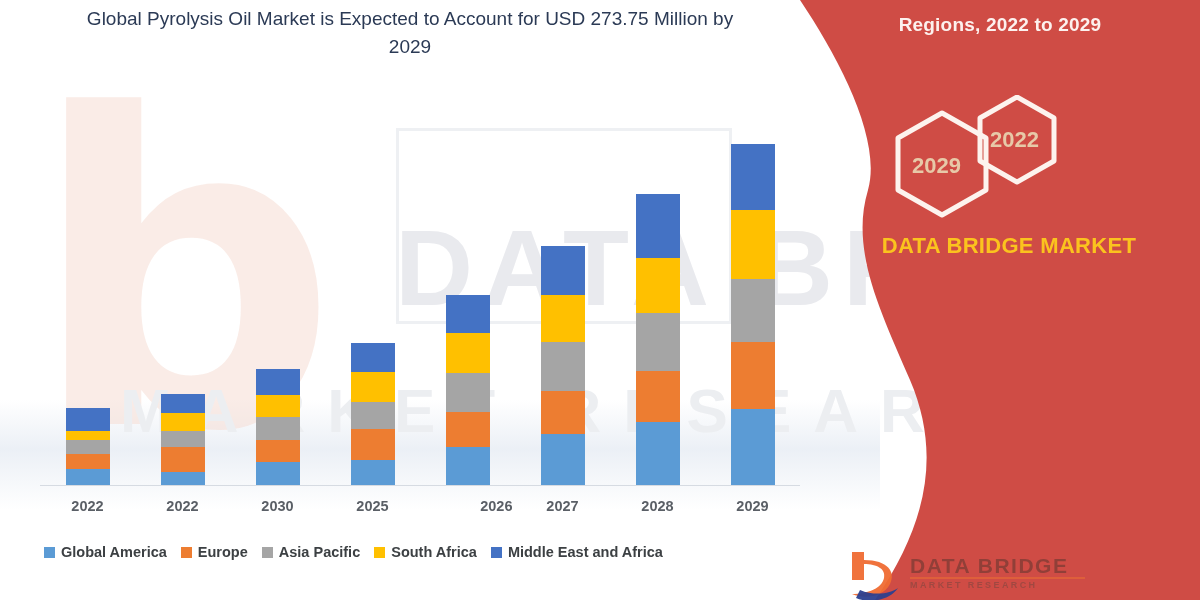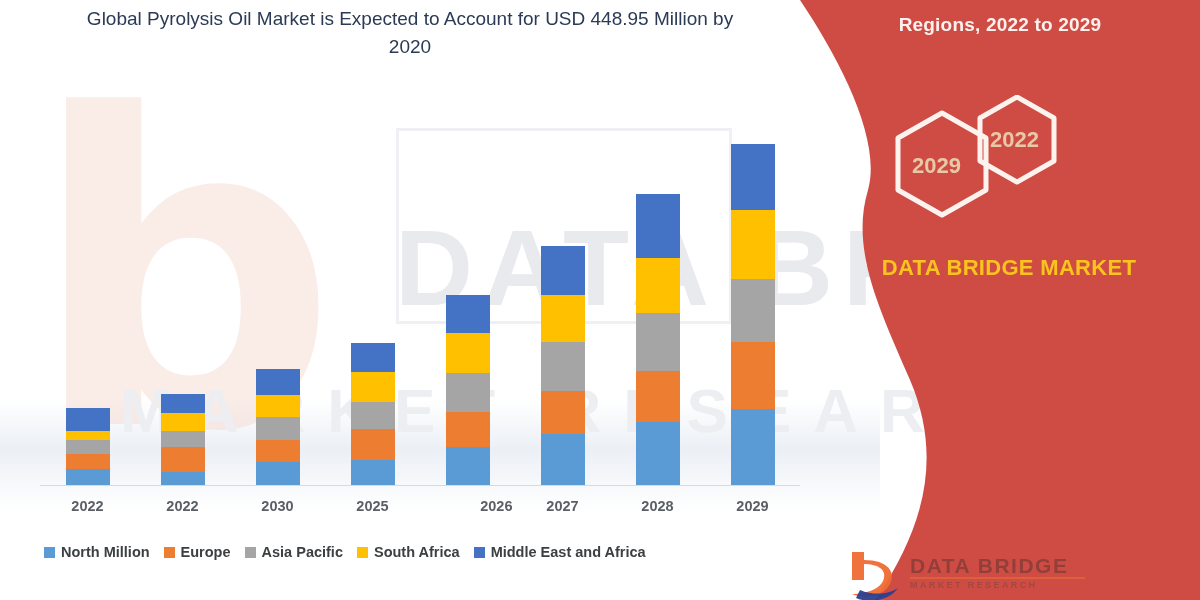--- a/index.html
+++ b/index.html
@@ -42,21 +42,21 @@
   .panel-title{
     position:absolute;right:0;top:14px;width:400px;text-align:center;
     color:#fdf1ee;font-size:19px;font-weight:600;letter-spacing:.2px;
   }
   .hexwrap{position:absolute;right:88px;top:95px;width:230px;height:140px;}
   .hex-label{
     position:absolute;color:#e7c9a8;font-size:22px;font-weight:600;
     font-family:"Liberation Sans", sans-serif;
   }
   .brand{
-    position:absolute;right:26px;top:254px;width:330px;text-align:center;
+    position:absolute;right:26px;top:232px;width:330px;text-align:center;
     color:#fbc31e;font-size:22px;font-weight:600;line-height:28px;letter-spacing:.3px;
   }
   .footer-logo{position:absolute;right:26px;bottom:-4px;width:330px;height:56px;}
   .footer-logo .fl-text{
     position:absolute;left:66px;top:6px;color:#7d3b34;font-size:21px;
     letter-spacing:1.5px;font-weight:600;opacity:.75;
   }
   .footer-logo .fl-sub{
     position:absolute;left:66px;top:32px;color:#8d4740;font-size:9px;
     letter-spacing:2.4px;font-weight:600;opacity:.7;
@@ -94,21 +94,21 @@
 <div id="stage">
 
   <div class="bg-layer">
     <div class="soft-band"></div>
     <div class="wm-b">b</div>
     <div class="ghost-rect"></div>
     <div class="wm-text1">DATA BRIDGE</div>
     <div class="wm-text2">MARKET RESEARCH</div>
   </div>
 
-  <div class="chart-title">Global Pyrolysis Oil Market is Expected to Account for USD 448.95 Million by 2020</div>
+  <div class="chart-title">Global Pyrolysis Oil Market is Expected to Account for USD 273.75 Million by 2029</div>
 
   <div class="plot">
     <div class="axis-line"></div>
     <div class="bars" id="bars">
         <div class="bar-group" style="left: 25.5px;">
           <div class="seg" title="Middle East and Africa 2022: 29.6" style="height: 23px; background: rgb(68, 114, 196);"></div>
           <div class="seg" title="South America 2022: 11.6" style="height: 9px; background: rgb(255, 192, 0);"></div>
           <div class="seg" title="Asia Pacific 2022: 18" style="height: 14px; background: rgb(165, 165, 165);"></div>
           <div class="seg" title="Europe 2022: 19.3" style="height: 15px; background: rgb(237, 125, 49);"></div>
           <div class="seg" title="North America 2022: 20.6" style="height: 16px; background: rgb(91, 155, 213);"></div>
@@ -169,21 +169,21 @@
         <div class="xlabel" style="left: 192.5px;">2030</div>
         <div class="xlabel" style="left: 287.5px;">2025</div>
         <div class="xlabel" style="left: 382.5px; text-align: right;">2026</div>
         <div class="xlabel" style="left: 477.5px;">2027</div>
         <div class="xlabel" style="left: 572.5px;">2028</div>
         <div class="xlabel" style="left: 667.5px;">2029</div>
       </div>
     <div class="legend" id="legend">
         <div class="legend-item">
           <span class="legend-swatch" style="background: rgb(91, 155, 213);"></span>
-          <span class="legend-text">North Million</span>
+          <span class="legend-text">Global America</span>
         </div>
         <div class="legend-item">
           <span class="legend-swatch" style="background: rgb(237, 125, 49);"></span>
           <span class="legend-text">Europe</span>
         </div>
         <div class="legend-item">
           <span class="legend-swatch" style="background: rgb(165, 165, 165);"></span>
           <span class="legend-text">Asia Pacific</span>
         </div>
         <div class="legend-item">

